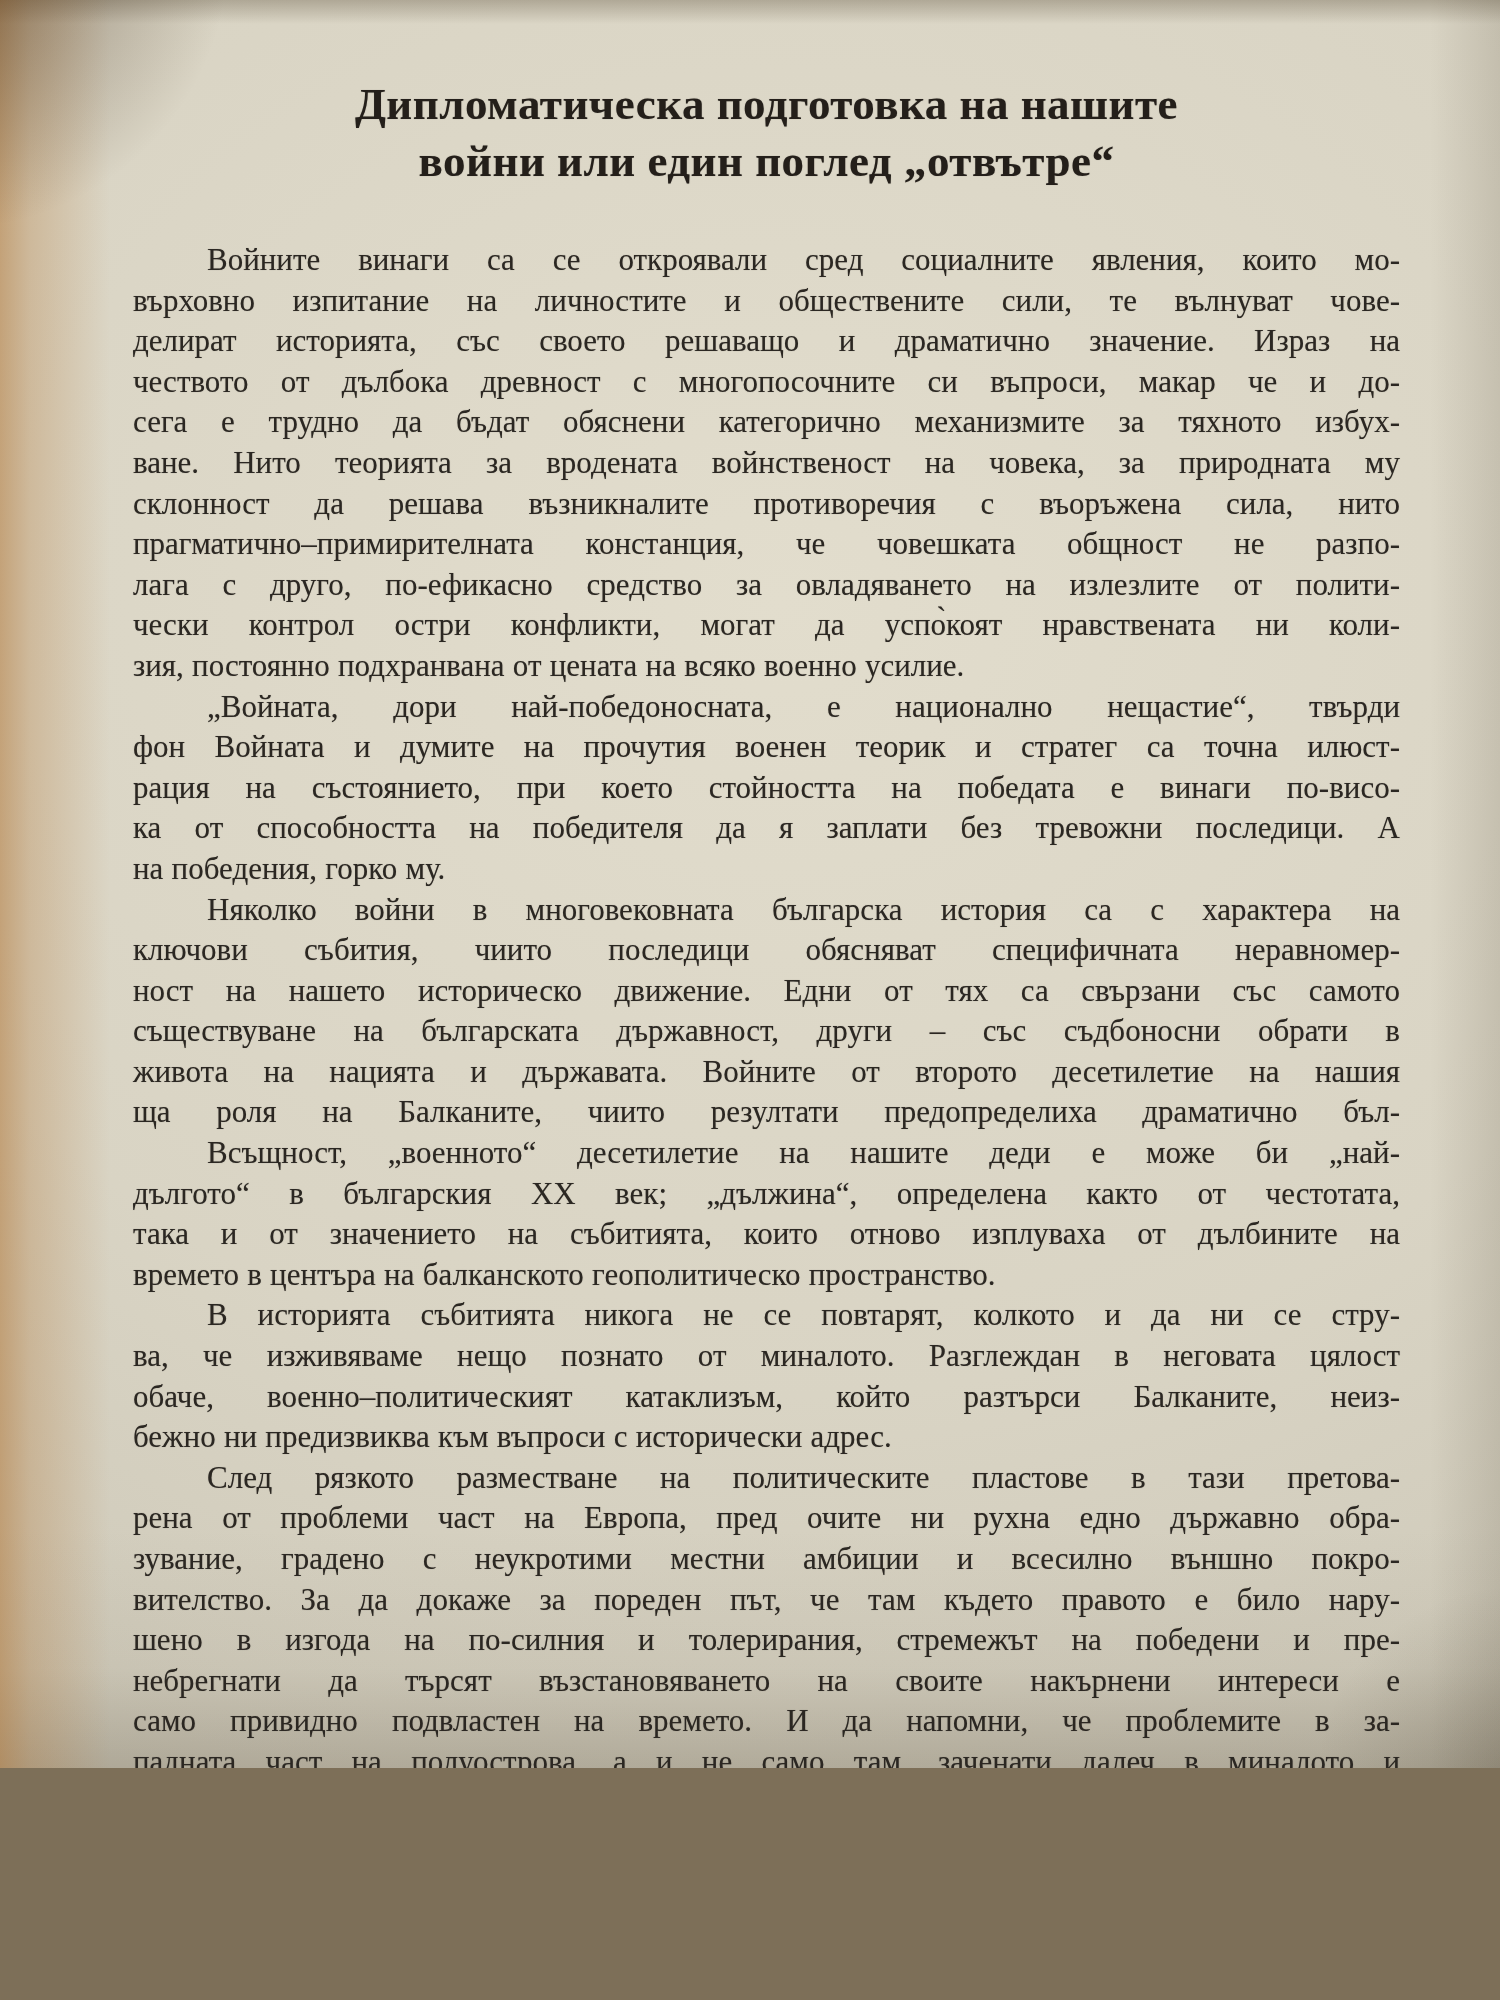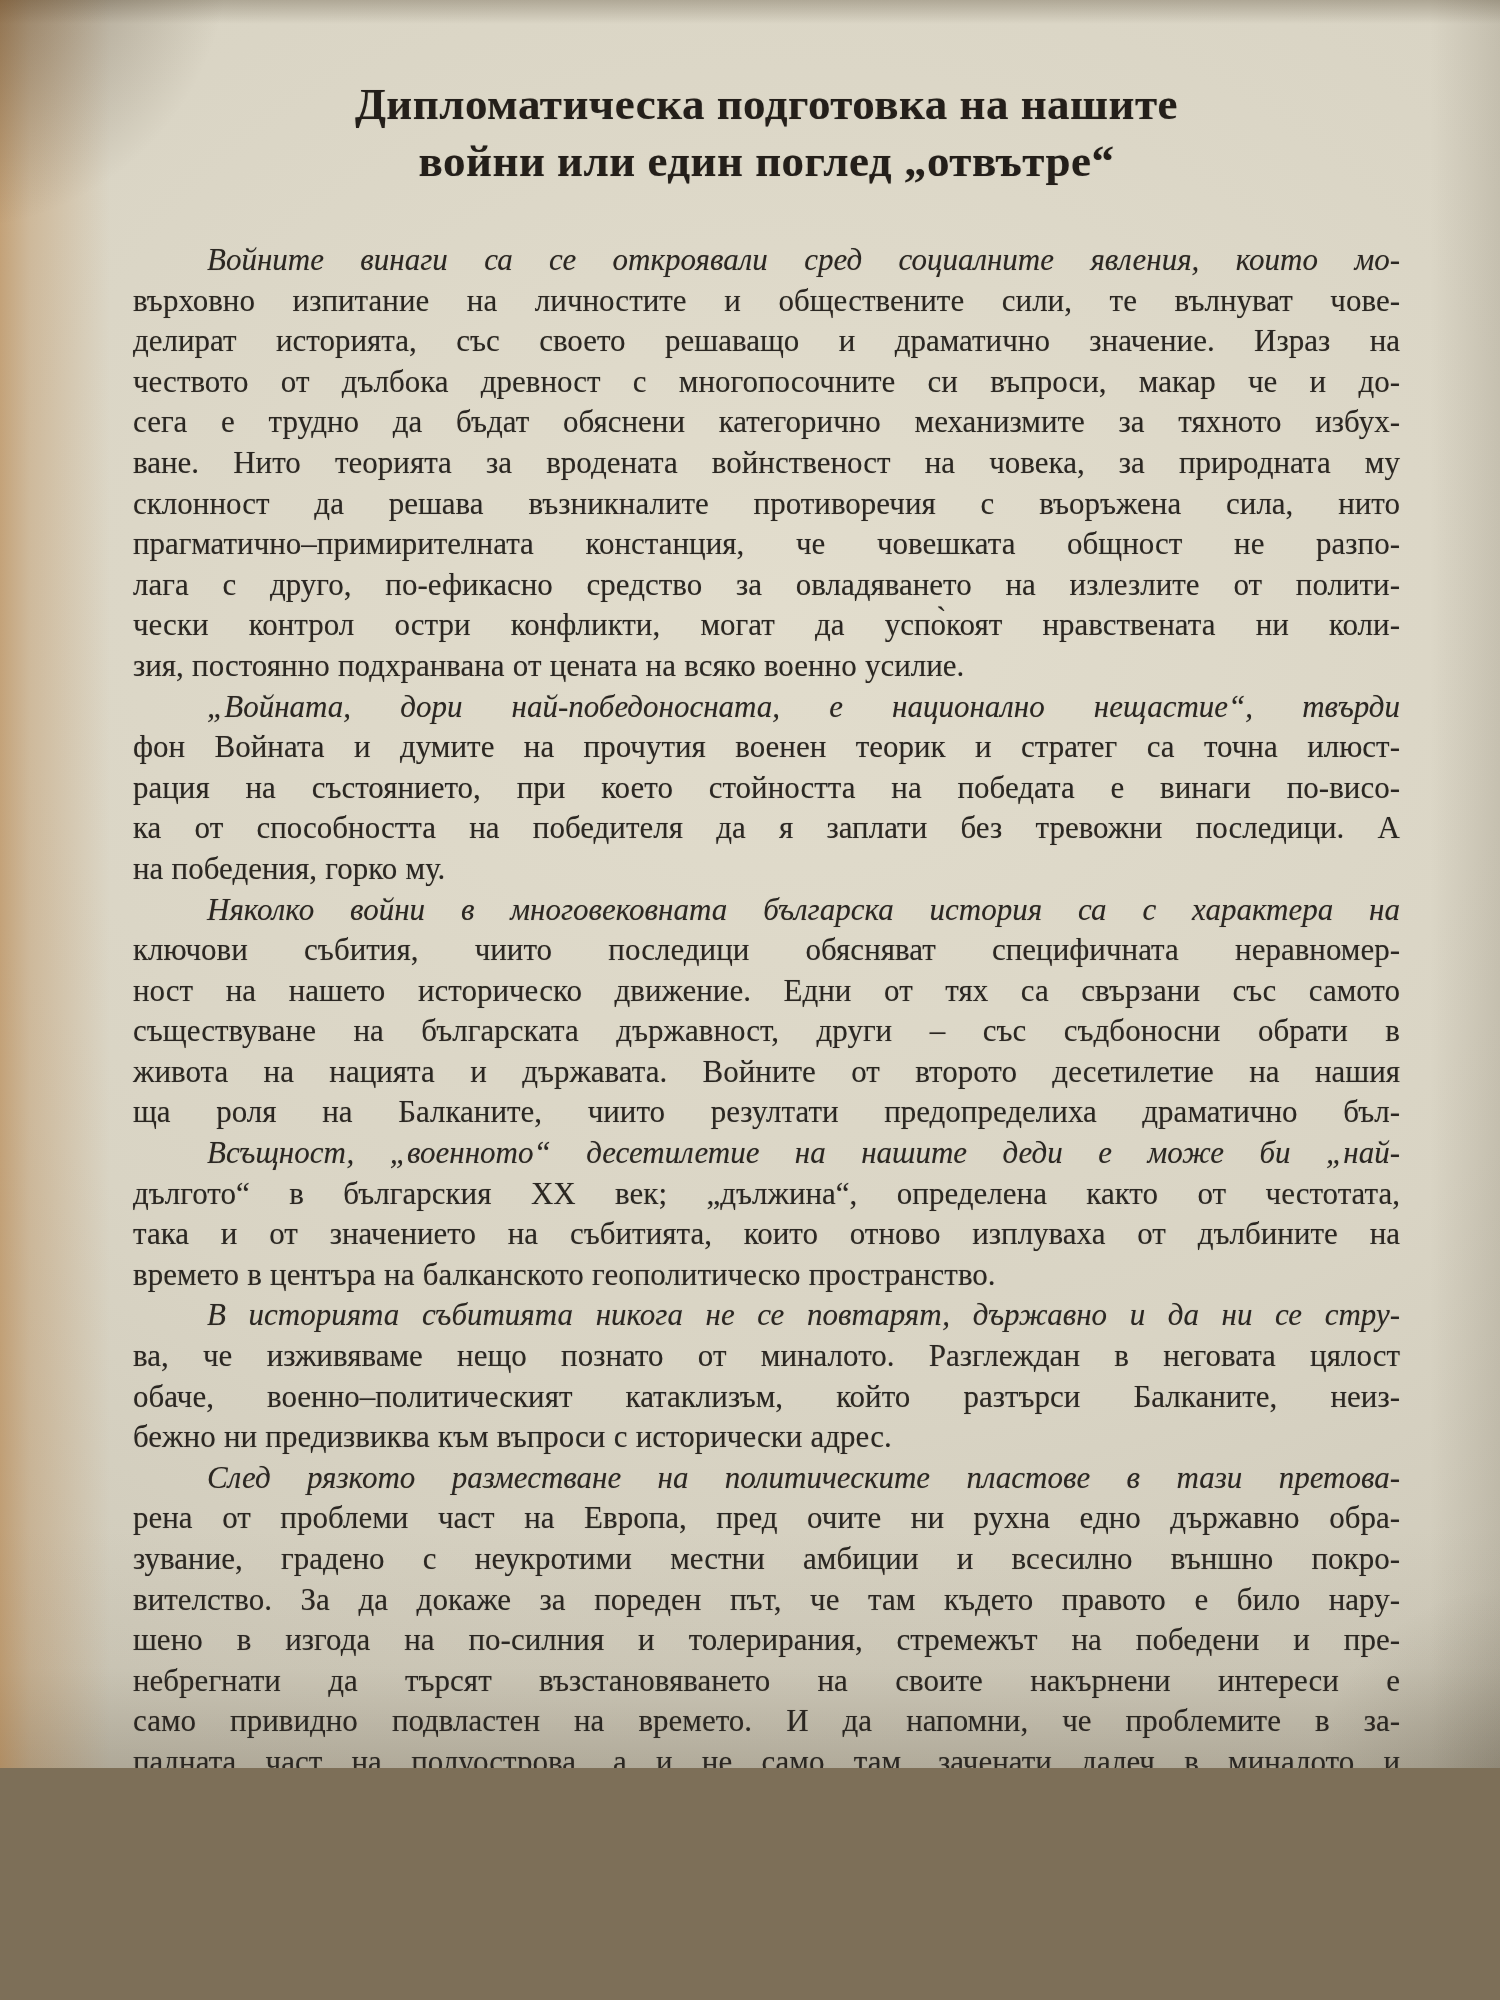--- a/index.html
+++ b/index.html
@@ -52,21 +52,20 @@
     text-align: justify;
     text-align-last: justify;
     text-justify: inter-word;
     word-spacing: 0.5px;
   }
   .line.plast {
     text-align-last: left;
   }
   .line.indent {
     padding-left: 74px;
-    font-style: italic;
   }
   .pagenum {
     position: absolute;
     left: 1322px;
     top: 1898px;
     font-size: 38px;
     color: #2b2722;
   }
 </style>
 </head>
@@ -97,21 +96,21 @@
       <div class="line indent">Няколко войни в многовековната българска история са с характера на</div>
       <div class="line">ключови събития, чиито последици обясняват специфичната неравномер-</div>
       <div class="line">ност на нашето историческо движение. Едни от тях са свързани със самото</div>
       <div class="line">съществуване на българската държавност, други – със съдбоносни обрати в</div>
       <div class="line">живота на нацията и държавата. Войните от второто десетилетие на нашия</div>
       <div class="line">ща роля на Балканите, чиито резултати предопределиха драматично бъл-</div>
       <div class="line indent">Всъщност, „военното“ десетилетие на нашите деди е може би „най-</div>
       <div class="line">дългото“ в българския ХХ век; „дължина“, определена както от честотата,</div>
       <div class="line">така и от значението на събитията, които отново изплуваха от дълбините на</div>
       <div class="line plast">времето в центъра на балканското геополитическо пространство.</div>
-      <div class="line indent">В историята събитията никога не се повтарят, държавно и да ни се стру-</div>
+      <div class="line indent">В историята събитията никога не се повтарят, колкото и да ни се стру-</div>
       <div class="line">ва, че изживяваме нещо познато от миналото. Разглеждан в неговата цялост</div>
       <div class="line">обаче, военно–политическият катаклизъм, който разтърси Балканите, неиз-</div>
       <div class="line plast">бежно ни предизвиква към въпроси с исторически адрес.</div>
       <div class="line indent">След рязкото разместване на политическите пластове в тази претова-</div>
       <div class="line">рена от проблеми част на Европа, пред очите ни рухна едно държавно обра-</div>
       <div class="line">зувание, градено с неукротими местни амбиции и всесилно външно покро-</div>
       <div class="line">вителство. За да докаже за пореден път, че там където правото е било нару-</div>
       <div class="line">шено в изгода на по-силния и толерирания, стремежът на победени и пре-</div>
       <div class="line">небрегнати да търсят възстановяването на своите накърнени интереси е</div>
       <div class="line">само привидно подвластен на времето. И да напомни, че проблемите в за-</div>

